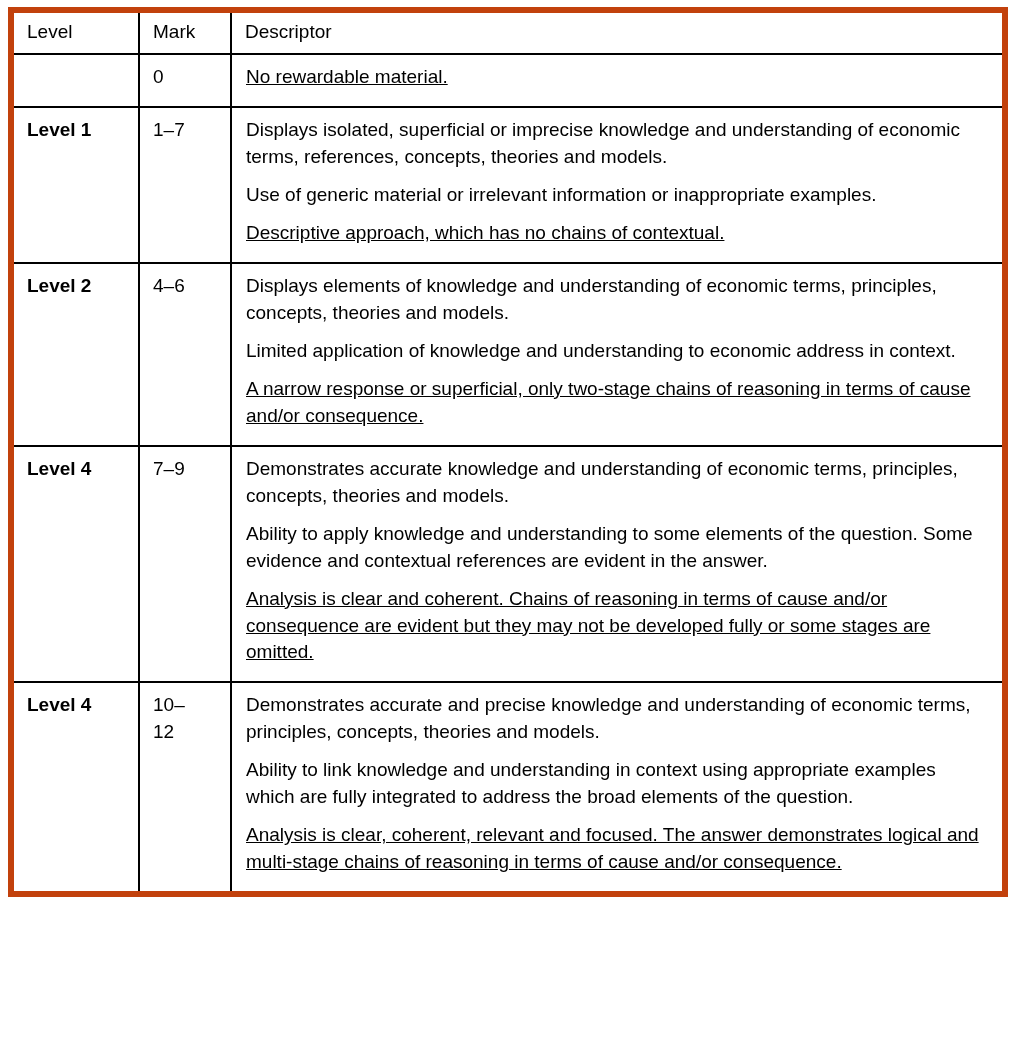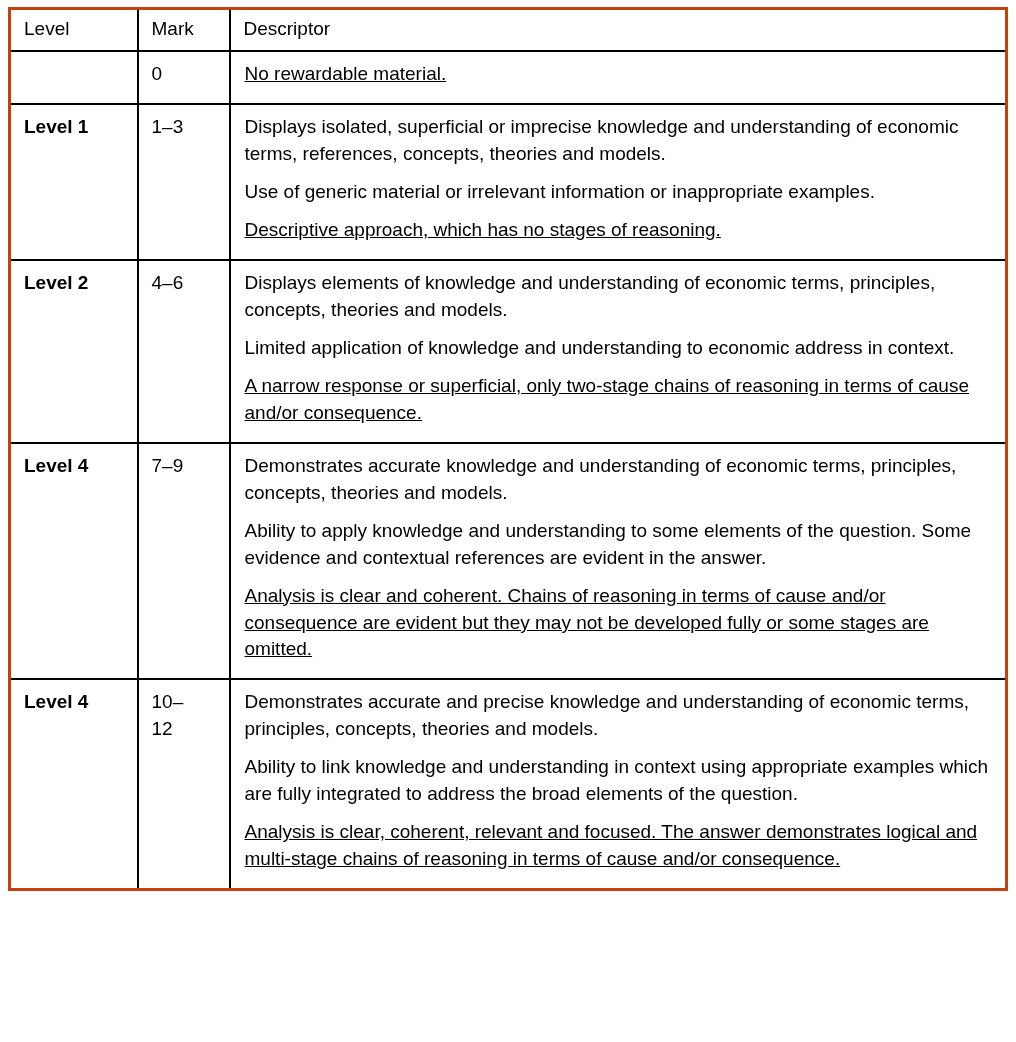--- a/index.html
+++ b/index.html
@@ -14,21 +14,21 @@
     height: 1042px;
     box-sizing: border-box;
     padding: 7px 8px;
     overflow: hidden;
     background: #ffffff;
   }
   table.rubric {
     width: 100%;
     border-collapse: collapse;
     table-layout: fixed;
-    border: 3px solid #c2410c;
+    border: 6px solid #c2410c;
   }
   col.col-level { width: 128px; }
   col.col-mark  { width: 92px; }
 
   th, td {
     border: 2px solid #000000;
     vertical-align: top;
     font-size: 19px;
     line-height: 1.42;
     text-align: left;
@@ -78,25 +78,25 @@
   <tr>
     <td class="level-cell"></td>
     <td class="mark-cell">0</td>
     <td class="desc-cell">
             <p>No rewardable material.</p>
           </td>
   </tr>
 
   <tr>
     <td class="level-cell">Level 1</td>
-    <td class="mark-cell">1–​3</td>
+    <td class="mark-cell">1–​7</td>
     <td class="desc-cell">
             <p>Displays isolated, superficial or imprecise knowledge and understanding of economic terms, references, concepts, theories and models.</p>
             <p>Use of generic material or irrelevant information or inappropriate examples.</p>
-            <p>Descriptive approach, which has no stages of reasoning.</p>
+            <p>Descriptive approach, which has no chains of contextual.</p>
           </td>
   </tr>
 
   <tr>
     <td class="level-cell">Level 2</td>
     <td class="mark-cell">4–​6</td>
     <td class="desc-cell">
             <p>Displays elements of knowledge and understanding of economic terms, principles, concepts, theories and models.</p>
             <p>Limited application of knowledge and understanding to economic address in context.</p>
             <p>A narrow response or superficial, only two-stage chains of reasoning in terms of cause and/or consequence.</p>

